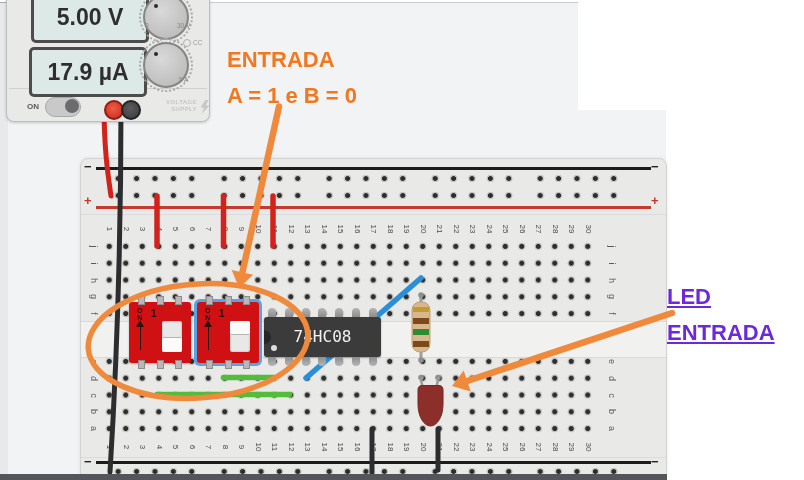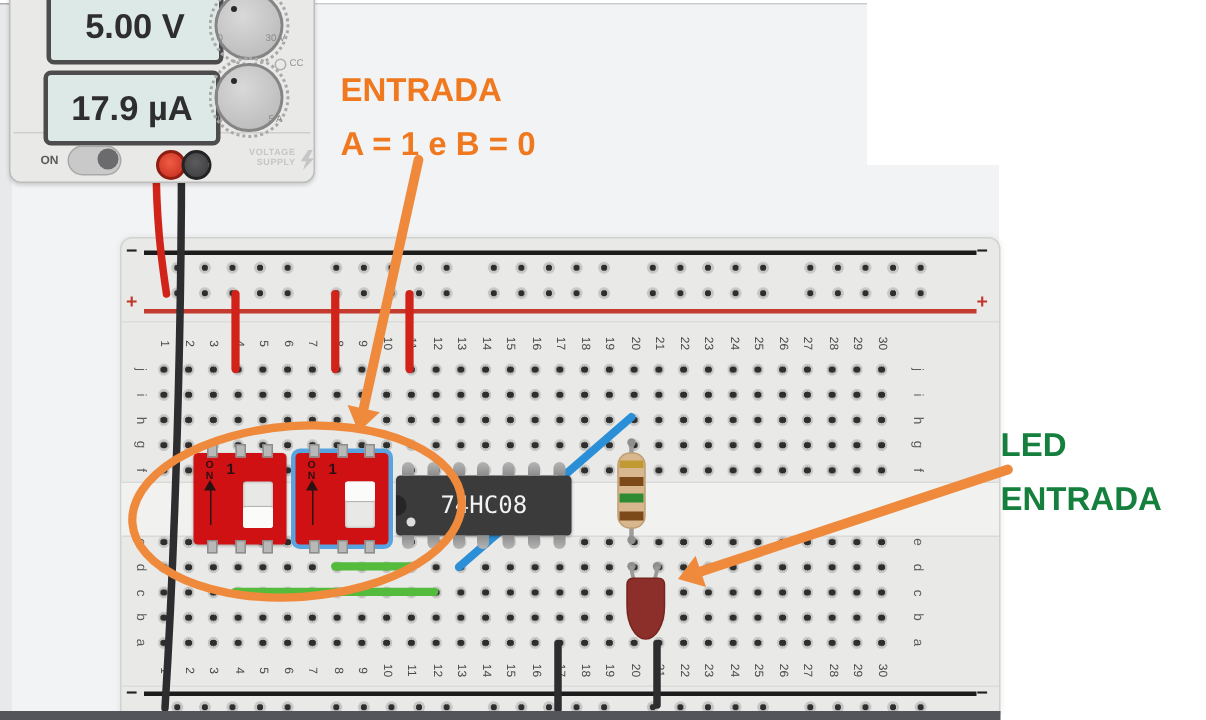--- a/index.html
+++ b/index.html
@@ -379,19 +379,19 @@
     <line x1="279" y1="106.5" x2="242.4" y2="272.4" stroke="#EF8A3C" stroke-width="6.5" stroke-linecap="round"></line>
     <polygon points="239,288 231.7,270 253.2,274.8" fill="#EF8A3C"></polygon>
     <line x1="672" y1="313" x2="467.2" y2="381" stroke="#EF8A3C" stroke-width="6.5" stroke-linecap="round"></line>
     <polygon points="452,386 463.7,370.5 470.7,391.4" fill="#EF8A3C"></polygon>
   </svg>
 
   <div class="note note-entrada" style="color: rgb(240, 121, 31);">
     <div>ENTRADA</div>
     <div>A = 1 e B = 0</div>
   </div>
-  <div class="note note-led" style="color: #15803d;">
+  <div class="note note-led" style="color: #6d28d9; text-decoration: underline;">
     <div>LED</div>
     <div>ENTRADA</div>
   </div>
 
   <div class="bottom-bar"></div>
 </div>
 
 </body></html>

